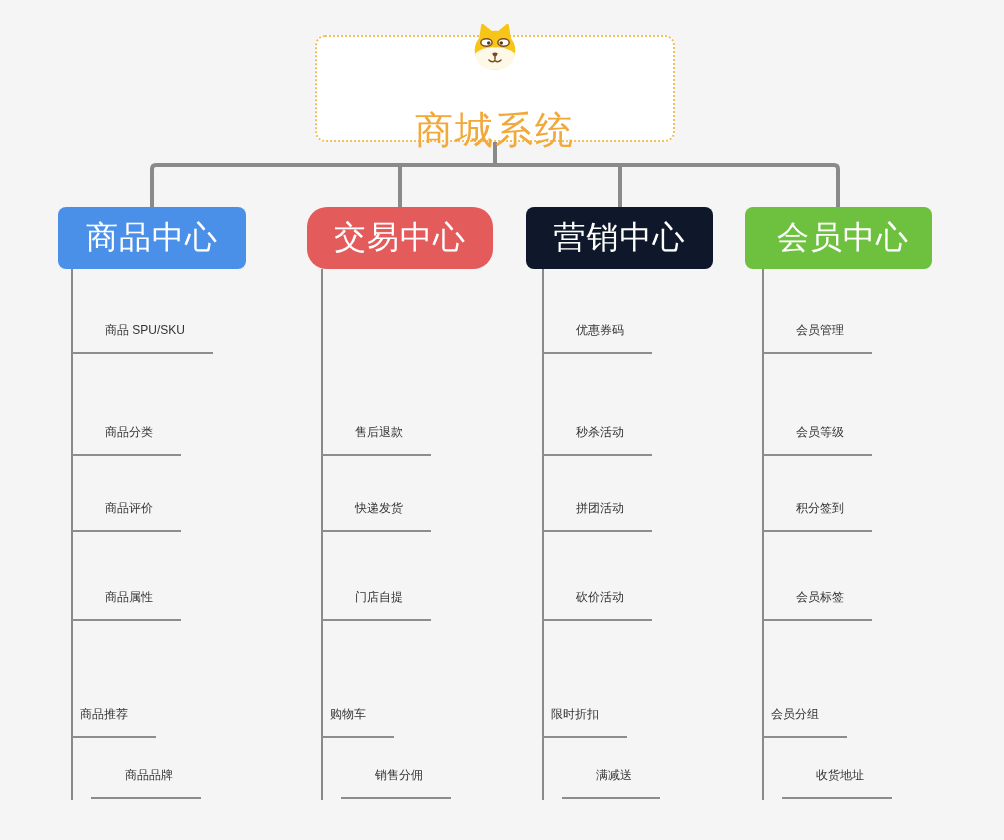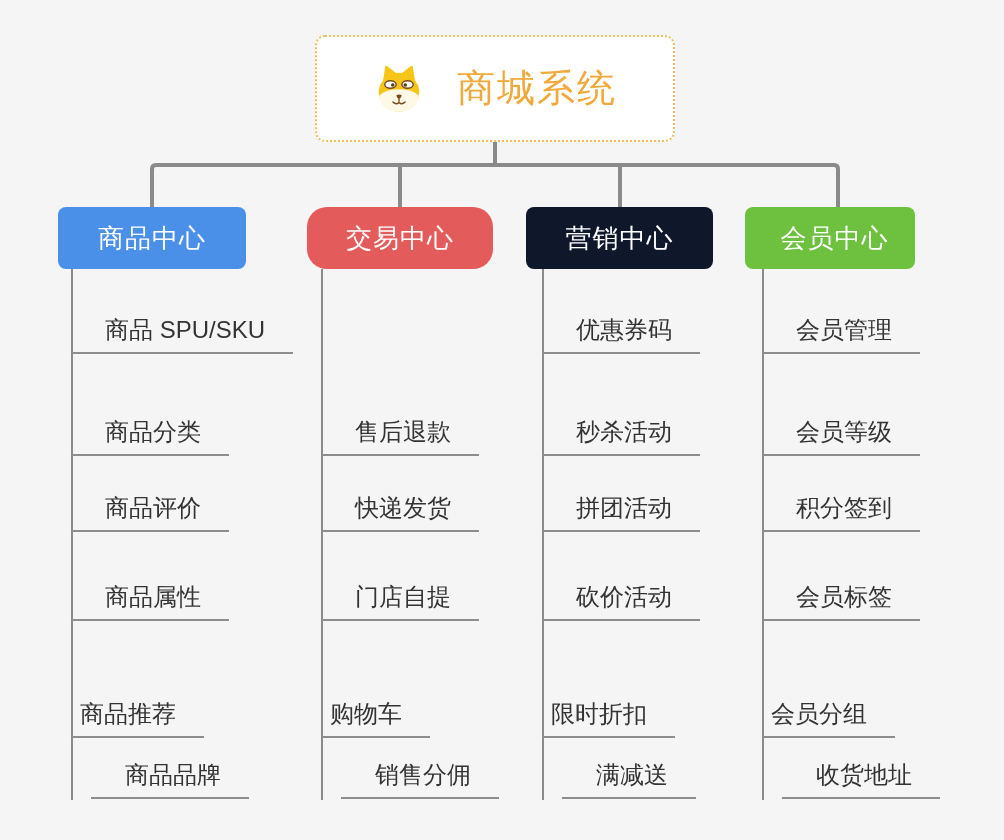--- a/index.html
+++ b/index.html
@@ -7,36 +7,37 @@
     position:relative;width:1004px;height:840px;background:#f5f5f5;
     font-family:"Liberation Sans","DejaVu Sans",sans-serif;overflow:hidden;
   }
   .connectors{position:absolute;left:0;top:0;width:1004px;height:840px;}
 
   .root-node{
     position:absolute;left:315px;top:35px;width:360px;height:107px;
     box-sizing:border-box;background:#ffffff;border:2px dotted #f3bd57;
     border-radius:10px;display:flex;align-items:center;justify-content:center;gap:32px;
     cursor:pointer;
+    flex-direction:column;
   }
   .root-label{font-size:38px;letter-spacing:2px;color:#f2a93b;}
 
   .branch{
     position:absolute;top:207px;height:62px;box-sizing:border-box;border-radius:8px;
     display:flex;align-items:center;justify-content:center;
-    color:#ffffff;font-size:26px;letter-spacing:1px;cursor:pointer;
+    color:#ffffff;font-size:32px;letter-spacing:1px;cursor:pointer;
   }
   .b1{left:58px;width:188px;}
   .b2{left:307px;width:186px;}
   .b3{left:526px;width:187px;}
-  .b4{left:745px;width:170px;padding-left:9px;}
+  .b4{left:745px;width:187px;padding-left:9px;}
 
   .leaf{
     position:absolute;white-space:nowrap;box-sizing:content-box;
-    font-size:24px;color:#333333;line-height:28px;
+    font-size:12px;color:#333333;line-height:28px;
     padding:0 28px 8px 34px;border-bottom:2px solid #8d8d8d;cursor:pointer;
   }
   .c1{left:71px;}
   .c2{left:321px;}
   .c3{left:542px;}
   .c4{left:762px;}
   .r1{top:316px;}
   .r2{top:418px;}
   .r3{top:494px;}
   .r4{top:583px;}

